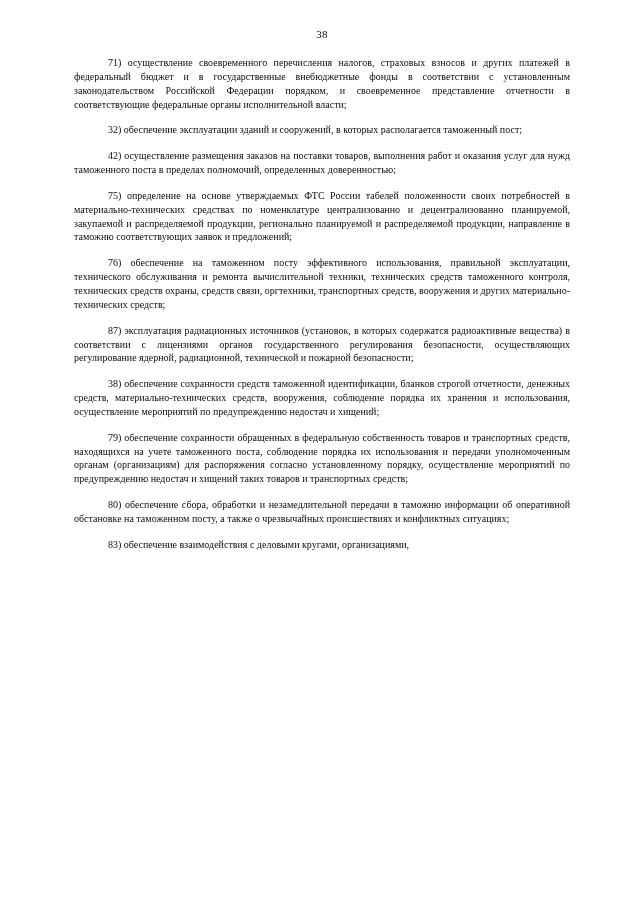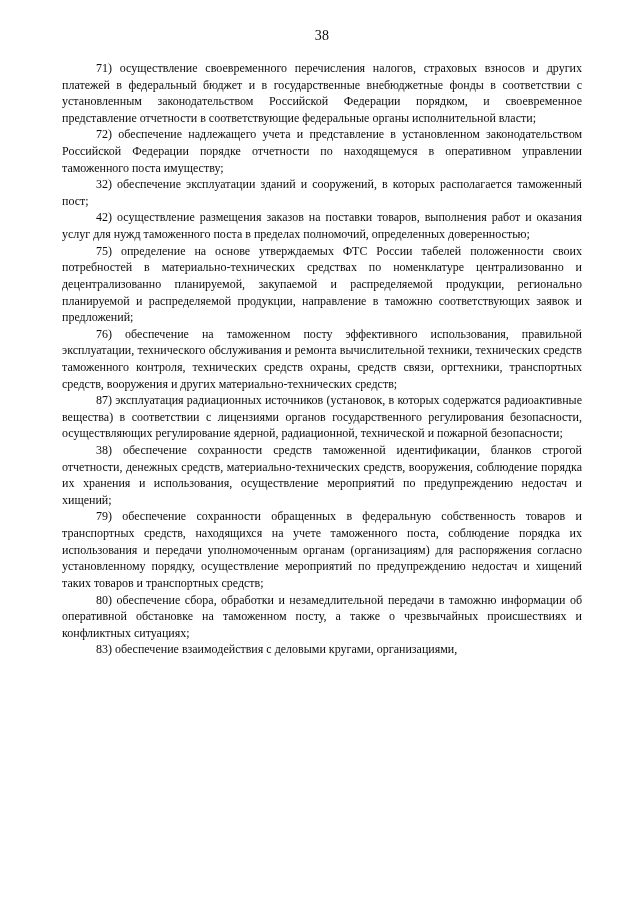--- a/index.html
+++ b/index.html
@@ -16,42 +16,41 @@
   }
   .page {
     position: relative;
     width: 640px;
     height: 900px;
     box-sizing: border-box;
     padding: 28px 58px 30px 62px;
   }
   .page-number {
     text-align: center;
-    font-size: 14px;
+    font-size: 11px;
     margin: 0 0 16px 0;
     letter-spacing: 0.2px;
   }
   .body-text p {
-    margin: 0;
-    font-size: 12px;
+    margin: 12px;
+    font-size: 10px;
     line-height: 1.385;
     text-align: justify;
     text-justify: inter-word;
     text-indent: 34px;
     hyphens: manual;
   }
 </style>
 </head>
 <body>
 
 <div class="page">
   <div class="page-number">38</div>
   <div class="body-text">
     <p>71) осуществление своевременного перечисления налогов, страховых взносов и других платежей в федеральный бюджет и в государственные внебюджетные фонды в соответствии с установленным законодательством Российской Федерации порядком, и своевременное представление отчетности в соответствующие федеральные органы исполнительной власти;</p>
-    <p>72) обеспечение надлежащего учета и представление в установленном законодательством Российской Федерации порядке отчетности по находящемуся в оперативном управлении таможенного поста имуществу;</p>
     <p>32) обеспечение эксплуатации зданий и сооружений, в которых располагается таможенный пост;</p>
     <p>42) осуществление размещения заказов на поставки товаров, выполнения работ и оказания услуг для нужд таможенного поста в пределах полномочий, определенных доверенностью;</p>
     <p>75) определение на основе утверждаемых ФТС России табелей положенности своих потребностей в материально-технических средствах по номенклатуре централизованно и децентрализованно планируемой, закупаемой и распределяемой продукции, регионально планируемой и распределяемой продукции, направление в таможню соответствующих заявок и предложений;</p>
     <p>76) обеспечение на таможенном посту эффективного использования, правильной эксплуатации, технического обслуживания и ремонта вычислительной техники, технических средств таможенного контроля, технических средств охраны, средств связи, оргтехники, транспортных средств, вооружения и других материально-технических средств;</p>
     <p>87) эксплуатация радиационных источников (установок, в которых содержатся радиоактивные вещества) в соответствии с лицензиями органов государственного регулирования безопасности, осуществляющих регулирование ядерной, радиационной, технической и пожарной безопасности;</p>
     <p>38) обеспечение сохранности средств таможенной идентификации, бланков строгой отчетности, денежных средств, материально-технических средств, вооружения, соблюдение порядка их хранения и использования, осуществление мероприятий по предупреждению недостач и хищений;</p>
     <p>79) обеспечение сохранности обращенных в федеральную собственность товаров и транспортных средств, находящихся на учете таможенного поста, соблюдение порядка их использования и передачи уполномоченным органам (организациям) для распоряжения согласно установленному порядку, осуществление мероприятий по предупреждению недостач и хищений таких товаров и транспортных средств;</p>
     <p>80) обеспечение сбора, обработки и незамедлительной передачи в таможню информации об оперативной обстановке на таможенном посту, а также о чрезвычайных происшествиях и конфликтных ситуациях;</p>
     <p>83) обеспечение взаимодействия с деловыми кругами, организациями,</p>
   </div>

